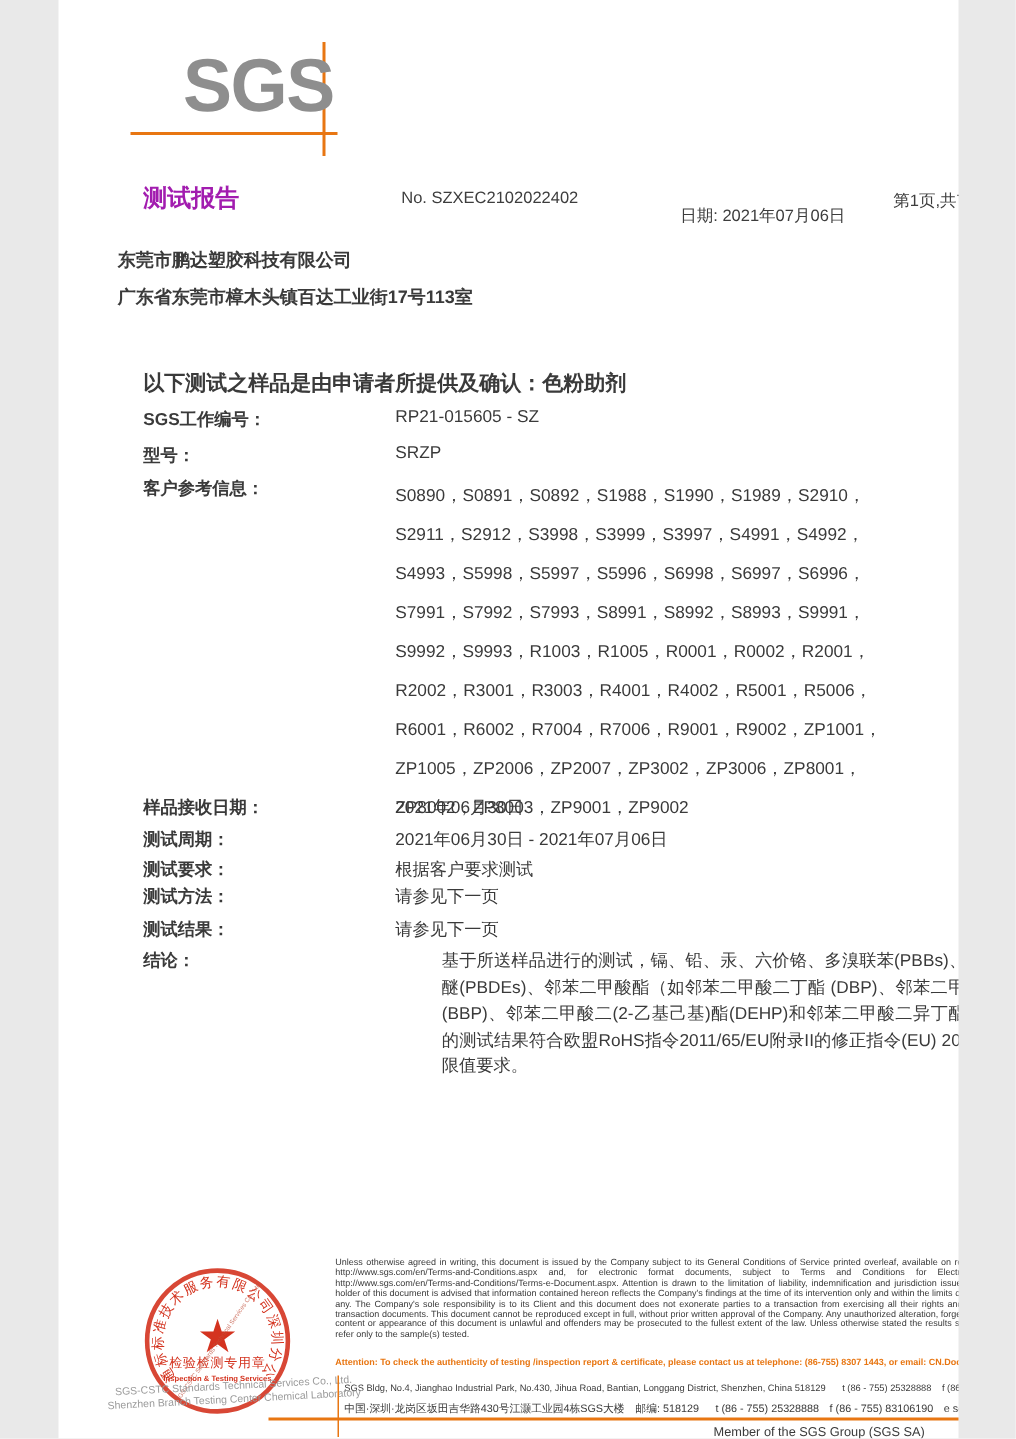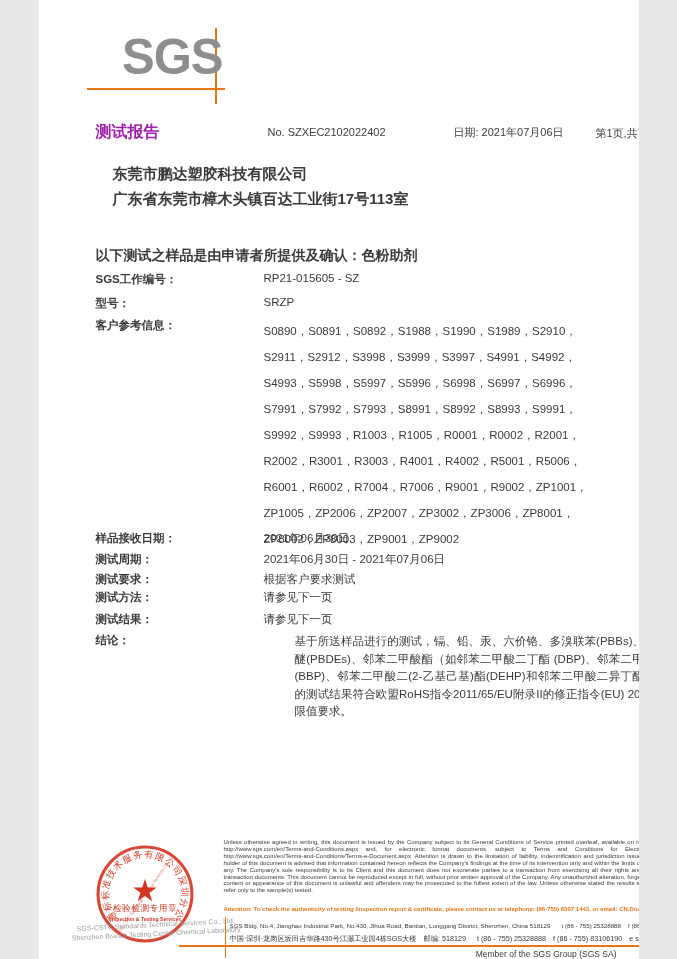--- a/index.html
+++ b/index.html
@@ -11,24 +11,24 @@
   
   .logo{position:absolute;left:48px;top:26px;width:150px;height:80px;}
   .logo-text{position:absolute;left:35px;top:6px;font-size:50px;font-weight:700;
     color:#8e8e8e;line-height:1;letter-spacing:-1px;transform:scaleX(.98);transform-origin:left;}
   .logo-hline{position:absolute;left:0;top:62px;width:138px;height:2px;background:#e87612;}
   .logo-vline{position:absolute;left:128px;top:2px;width:2px;height:76px;background:#e87612;}
   
   .title-row{position:absolute;left:57px;top:122px;width:565px;height:22px;}
   .doc-title{position:absolute;left:0;top:0;font-size:16px;font-weight:700;color:#a21caf;}
   .report-no{position:absolute;left:172px;top:4px;font-size:11px;}
-  .report-date{position:absolute;left:358px;top:3px;font-size:11px;}
+  .report-date{position:absolute;left:358px;top:14px;font-size:11px;}
   .page-info{position:absolute;left:500px;top:4px;font-size:11px;}
   
-  .applicant{position:absolute;left:74px;top:161px;font-size:15px;line-height:25px;font-weight:700;color:#3a3a3a;}
+  .applicant{position:absolute;left:40px;top:161px;font-size:12px;line-height:25px;font-weight:700;color:#3a3a3a;}
   
   .statement{position:absolute;left:57px;top:247px;font-size:14px;font-weight:700;color:#3a3a3a;}
   
   .kv{position:absolute;left:57px;width:566px;font-size:11.5px;color:#3a3a3a;}
   .kv .lbl{position:absolute;left:0;top:0;font-weight:700;}
   .kv .val{position:absolute;left:168px;top:0;width:396px;}
   .ref-line{line-height:26px;height:26px;white-space:nowrap;}
   .conclusion-text{line-height:17.5px;text-align:justify;margin-left:31px;}
   
   .disclaimer{position:absolute;left:185px;top:839px;width:478px;font-size:6px;

